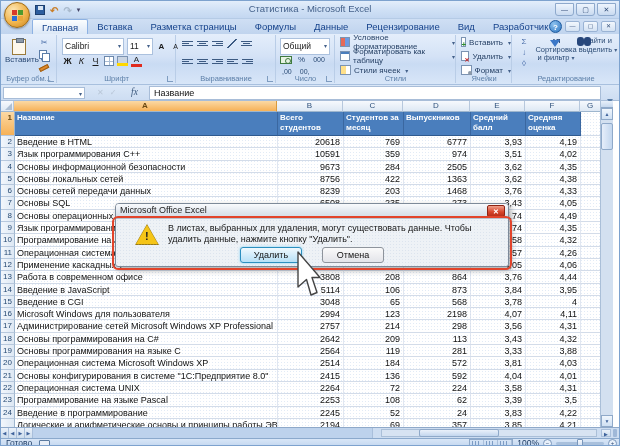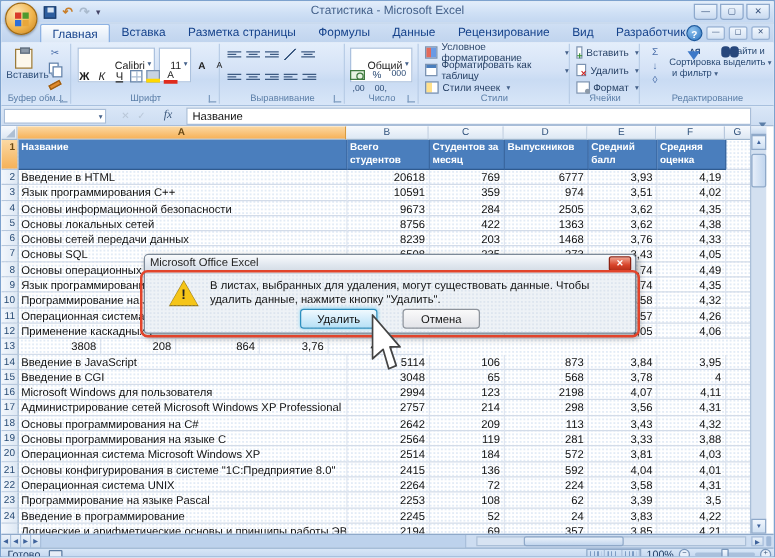--- a/index.html
+++ b/index.html
@@ -54,22 +54,22 @@
     border-radius:3px;text-align:center;font-size:8px;color:#2a4a74;}
   .clipicon{margin:1px auto 0;width:14px;height:16px;background:#fdf8ec;border:1px solid #9a7a3a;position:relative;}
   .clipicon::after{content:"";position:absolute;left:3px;top:-2px;width:6px;height:3px;background:#8d9aa9;border:1px solid #5f6d7d;}
   .minicol{position:absolute;left:36px;top:2px;display:flex;flex-direction:column;gap:2px;}
   .mi{width:14px;height:11px;font-size:8px;line-height:11px;text-align:center;color:#4a6ea9;}
   .copyic{position:relative;width:14px;height:11px;}
   .copyic::before,.copyic::after{content:"";position:absolute;width:6px;height:7px;background:#fff;border:1px solid #5b7da8;}
   .copyic::before{left:2px;top:0;}
   .copyic::after{left:5px;top:3px;}
   .brushic{width:10px;height:4px;background:#e08a2d;transform:rotate(-28deg);margin:3px 2px;border:1px solid #9a5d14;}
-  .selbox{height:28px;background:#fff;border:1px solid #abc1de;font-size:8.5px;line-height:11px;
-    padding:0 2px;color:#222;display:inline-flex;justify-content:flex-end;align-items:center;}
+  .selbox{height:17px;background:#fff;border:1px solid #abc1de;font-size:8.5px;line-height:11px;
+    padding:0 2px;color:#222;display:inline-flex;justify-content:space-between;align-items:center;}
   .dd{font-size:6px;color:#44618a;margin-left:2px;}
   .fbtnrow{position:absolute;display:flex;gap:3px;align-items:center;}
   .fmt{font-size:9px;color:#1c1c1c;width:11px;text-align:center;}
   .fmt.b{font-weight:bold;}
   .fmt.i{font-style:italic;}
   .fmt.u{text-decoration:underline;}
   .bordic{width:10px;height:10px;border:1px solid #6b87aa;
     background:linear-gradient(#fff,#fff),
     linear-gradient(#aabdd4,#aabdd4);position:relative;}
   .bordic::after{content:"";position:absolute;left:4px;top:0;width:1px;height:100%;background:#aabdd4;}
@@ -579,20 +579,21 @@
           <div class="cell cA">Применение каскадных т</div>
           <div class="cell num cB"></div>
           <div class="cell num cC"></div>
           <div class="cell num cD"></div>
           <div class="cell num cE">4,05</div>
           <div class="cell num cF">4,06</div>
           <div class="cell cG"></div>
         </div>
         <div class="row">
           <div class="rn cN">13</div>
+          <div class="cell cA">Работа в современном офисе</div>
           <div class="cell num cB">3808</div>
           <div class="cell num cC">208</div>
           <div class="cell num cD">864</div>
           <div class="cell num cE">3,76</div>
           <div class="cell num cF">4,44</div>
           <div class="cell cG"></div>
         </div>
         <div class="row">
           <div class="rn cN">14</div>
           <div class="cell cA">Введение в JavaScript</div>

